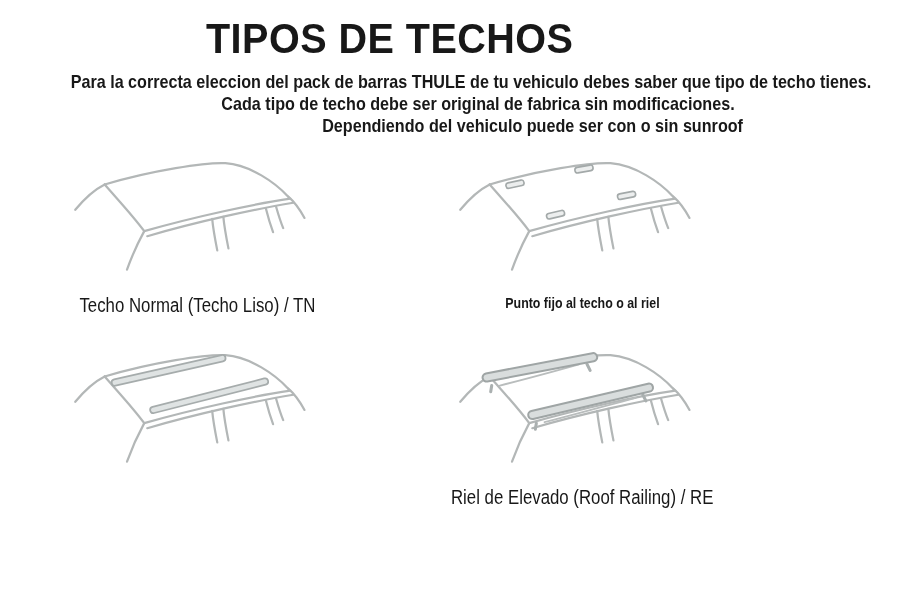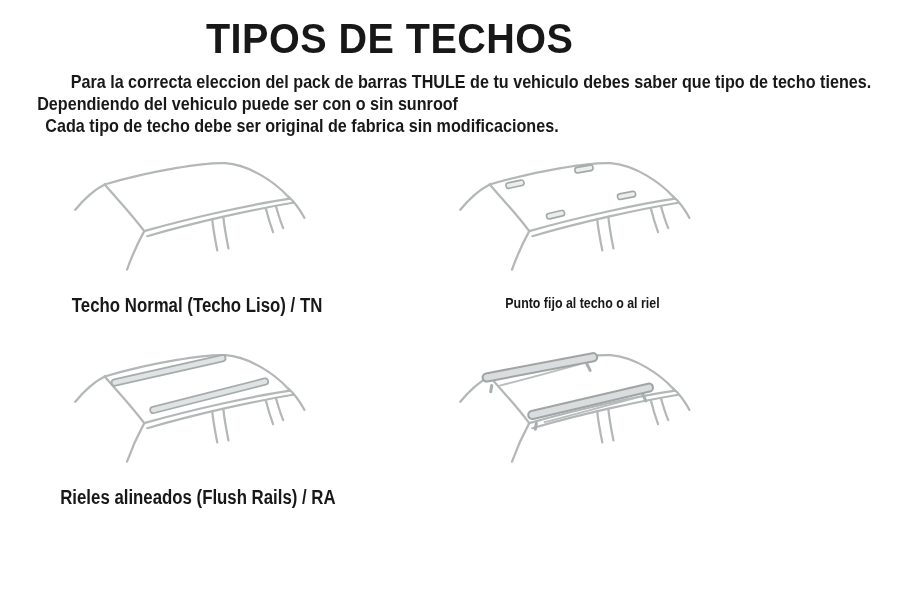--- a/index.html
+++ b/index.html
@@ -2,26 +2,26 @@
 <html><head>
 <meta charset="utf-8">
 <style>
   * { margin:0; padding:0; box-sizing:border-box; }
   html, body { width:900px; height:600px; background:#ffffff; overflow:hidden; }
   body { font-family:"Liberation Sans", sans-serif; color:#181818; }
   .page { width:780px; height:600px; padding-top:15px; }
   .cx { display:inline-block; white-space:nowrap; transform-origin:50% 55%; }
   .title { text-align:center; font-weight:700; font-size:43px; line-height:46px; letter-spacing:.5px; }
   .title .cx { transform:scaleX(.92); }
-  .intro { margin-top:10px; text-align:left; font-size:19px; font-weight:700; line-height:22px; }
+  .intro { margin-top:10px; text-align:right; font-size:19px; font-weight:700; line-height:22px; }
   .intro .cx { transform:scaleX(.85); }
   .grid { margin-top:14px; display:grid; grid-template-columns:385px 385px; justify-content:center; row-gap:26px; }
   .cell { display:flex; flex-direction:column; align-items:center; }
   .car { width:292px; height:142px; display:block; }
-  .label { text-align:right; font-size:20px; font-weight:700; line-height:23px; margin-top:1px; }
+  .label { text-align:right; font-size:20px; font-weight:400; line-height:23px; margin-top:1px; }
   .label .cx { transform:scaleX(.84); }
   .sublabel { text-align:center; font-size:15.5px; font-weight:700; line-height:20px; }
   .sublabel .cx { transform:scaleX(.8); }
   .defs-holder { position:absolute; width:0; height:0; overflow:hidden; }
 </style>
 </head>
 <body>
 
 <div class="defs-holder">
   <svg width="0" height="0" aria-hidden="true">
@@ -44,22 +44,22 @@
 </div>
 
 <div class="page">
 
   <h1 class="title">
     <span class="cx">TIPOS DE TECHOS</span>
   </h1>
 
   <div class="intro">
     <div><span class="cx">Para la correcta eleccion del pack de barras THULE de tu vehiculo debes saber que tipo de techo tienes.</span></div>
+    <div><span class="cx">Cada tipo de techo debe ser original de fabrica sin modificaciones.</span></div>
     <div><span class="cx">Dependiendo del vehiculo puede ser con o sin sunroof</span></div>
-    <div><span class="cx">Cada tipo de techo debe ser original de fabrica sin modificaciones.</span></div>
   </div>
 
   <div class="grid">
 
     <div class="cell">
       <svg class="car" viewBox="0 0 280 140">
         <use href="#roofBase"></use>
       </svg>
       <div class="label">
         <span class="cx">Techo Normal (Techo Liso) / TN</span>
@@ -84,35 +84,35 @@
     <div class="cell">
       <svg class="car" viewBox="0 0 280 140">
         <use href="#roofBase"></use>
         <g>
           <line x1="58" y1="39" x2="164" y2="15" stroke="#a6acac" stroke-width="8" stroke-linecap="round"></line>
           <line x1="58" y1="39" x2="164" y2="15" stroke="#dfe3e3" stroke-width="4.6" stroke-linecap="round"></line>
           <line x1="96" y1="66" x2="206" y2="38" stroke="#a6acac" stroke-width="8" stroke-linecap="round"></line>
           <line x1="96" y1="66" x2="206" y2="38" stroke="#dfe3e3" stroke-width="4.6" stroke-linecap="round"></line>
         </g>
       </svg>
-      <div class="label">
-        <span class="cx">Rieles alineados (Flush Rails) / RA</span>
-      </div>
     </div>
 
     <div class="cell">
       <svg class="car" viewBox="0 0 280 140">
         <use href="#roofBase"></use>
         <g>
           <path d="M50,42 L49,48 M144,21 L147,27" stroke="#aab0b0" stroke-width="3" stroke-linecap="round" fill="none"></path>
           <path d="M58,42 C85,35 115,27 136,21" stroke="#b9bdbd" stroke-width="1.8" stroke-linecap="round" fill="none"></path>
           <line x1="45" y1="34" x2="150" y2="14" stroke="#9fa5a5" stroke-width="10" stroke-linecap="round"></line>
           <line x1="45" y1="34" x2="150" y2="14" stroke="#d9dddd" stroke-width="6" stroke-linecap="round"></line>
           <path d="M94,79 L93,85 M199,51 L202,57" stroke="#aab0b0" stroke-width="3" stroke-linecap="round" fill="none"></path>
           <path d="M102,78 C130,71 162,62 192,54" stroke="#b9bdbd" stroke-width="1.8" stroke-linecap="round" fill="none"></path>
           <line x1="90" y1="71" x2="205" y2="44" stroke="#9fa5a5" stroke-width="10" stroke-linecap="round"></line>
           <line x1="90" y1="71" x2="205" y2="44" stroke="#d9dddd" stroke-width="6" stroke-linecap="round"></line>
         </g>
       </svg>
+      <div class="label">
+        <span class="cx">Riel de Elevado (Roof Railing) / RE</span>
+      </div>
     </div>
 
   </div>
 </div>
 
 </body></html>

